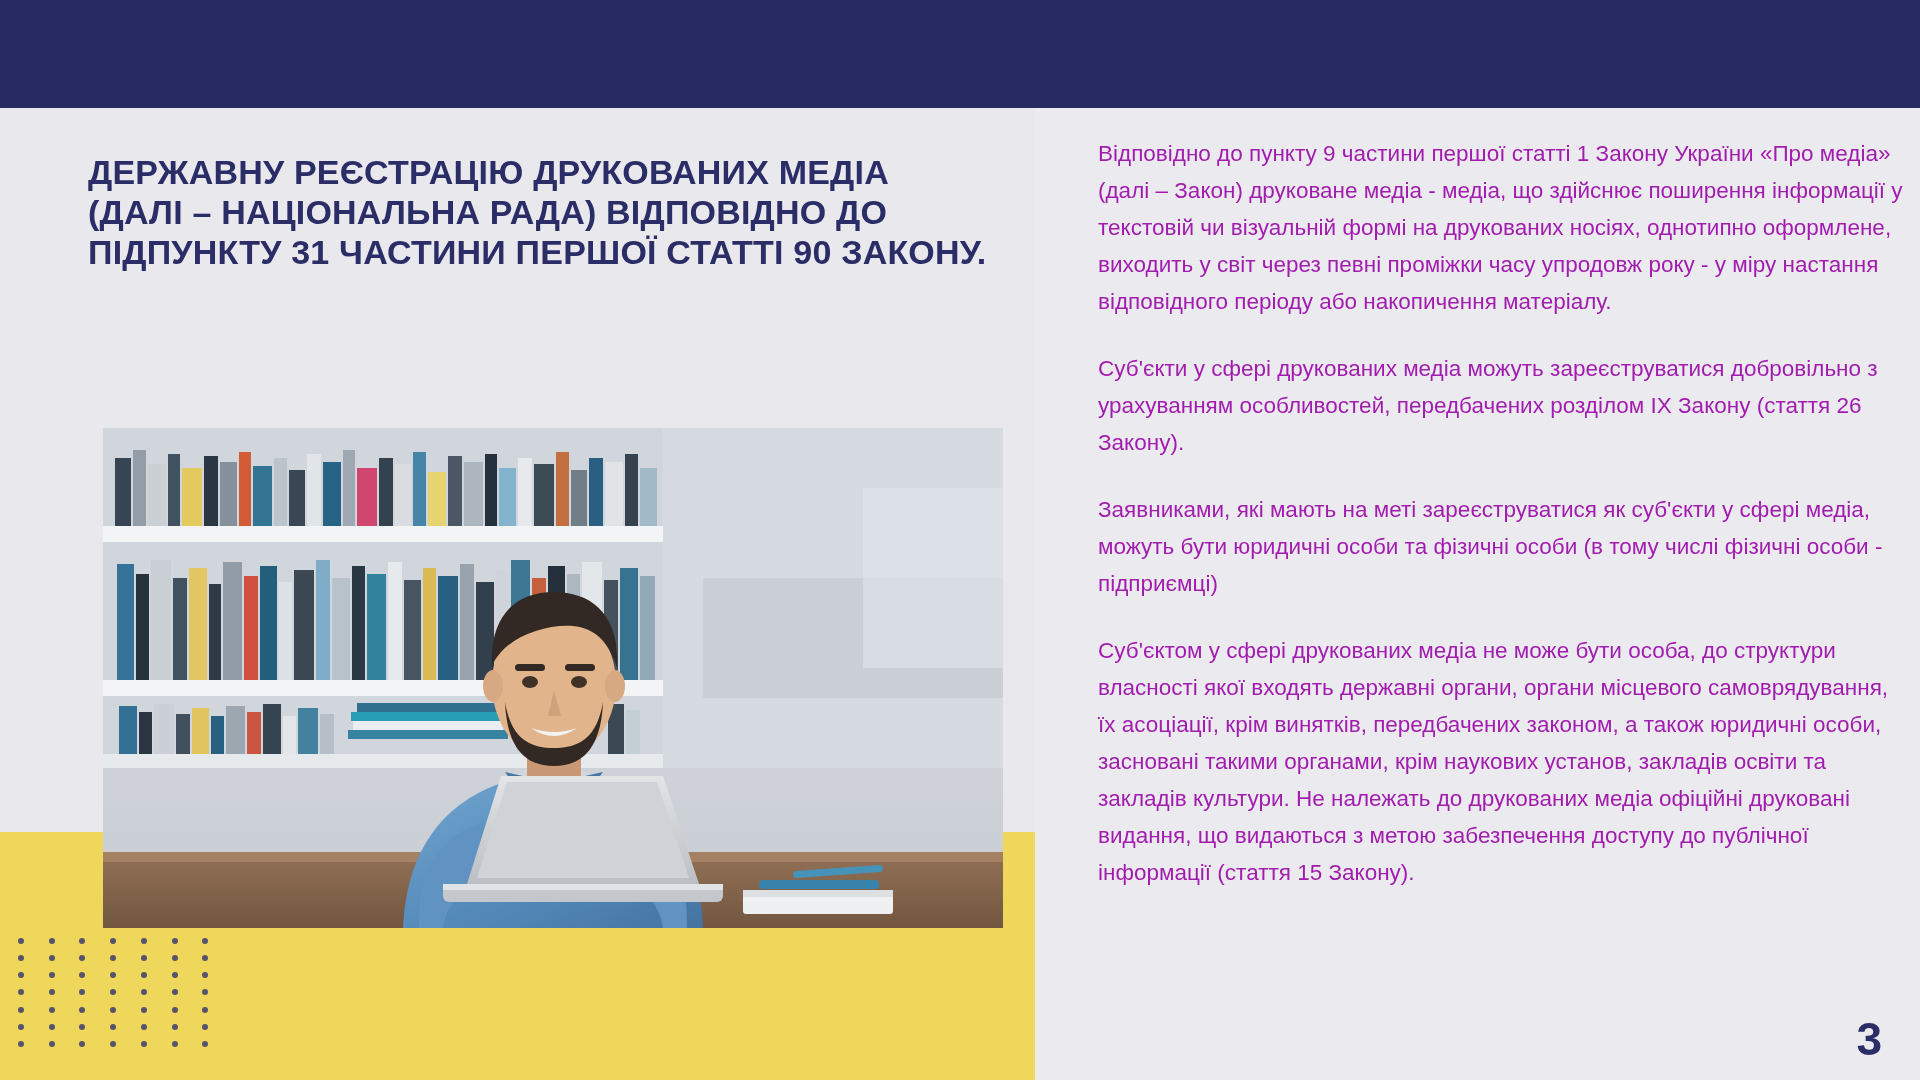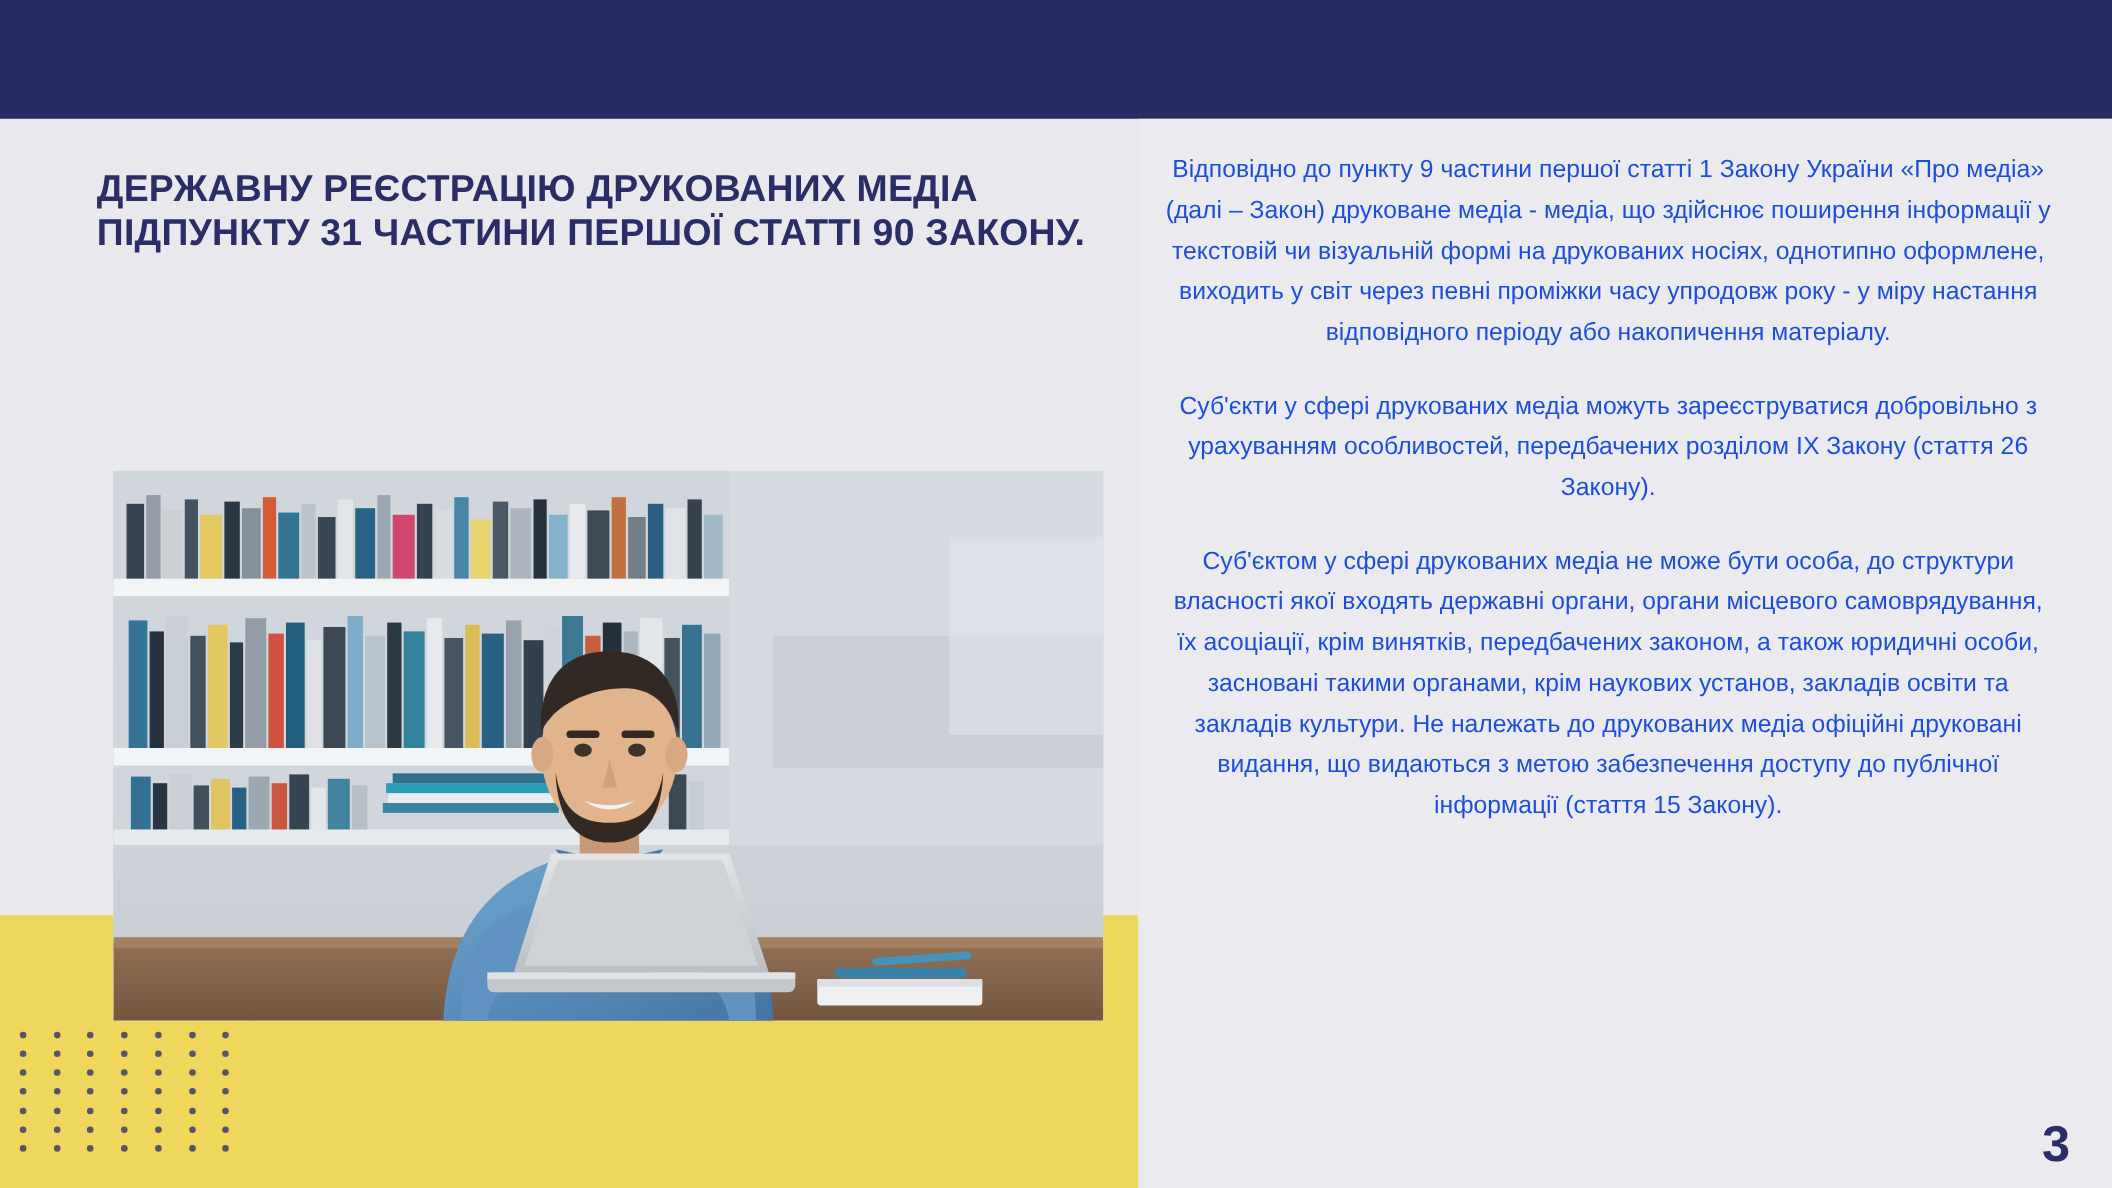--- a/index.html
+++ b/index.html
@@ -56,25 +56,24 @@
 
   
   .photo{
     position:absolute;left:103px;top:428px;width:900px;height:500px;
     overflow:hidden;background:#cfd6dc;
   }
   .photo svg{display:block;width:900px;height:500px;}
 
   
   .body-col{
-    position:absolute;left:1057px;top:135px;width:810px;
-    color:#1d4ed8;
+    position:absolute;left:1098px;top:135px;width:810px;
+    color:#a21caf;
     font-size:22.5px;
     line-height:37px;
-    text-align:center;
   }
   .body-col p{margin:0 0 30px 0;}
   .body-col p:last-child{margin-bottom:0;}
 
   
   .page-num{
     position:absolute;right:38px;bottom:18px;
     color:#2b2d66;font-weight:700;font-size:46px;line-height:1;
   }
 </style>
@@ -136,20 +135,21 @@
       <i></i>
       <i></i>
       <i></i>
       <i></i>
     </div>
 
   <div class="right-panel"></div>
 
   <div class="heading">
     <div>ДЕРЖАВНУ РЕЄСТРАЦІЮ ДРУКОВАНИХ МЕДІА</div>
+    <div>(ДАЛІ – НАЦІОНАЛЬНА РАДА) ВІДПОВІДНО ДО</div>
     <div>ПІДПУНКТУ 31 ЧАСТИНИ ПЕРШОЇ СТАТТІ 90 ЗАКОНУ.</div>
   </div>
 
   <div class="photo">
     <svg viewBox="0 0 900 500" xmlns="http://www.w3.org/2000/svg" aria-hidden="true">
       <defs>
         <linearGradient id="wall" x1="0" y1="0" x2="0" y2="1">
           <stop offset="0%" stop-color="#d9dde2"></stop>
           <stop offset="100%" stop-color="#c6ccd2"></stop>
         </linearGradient>
@@ -324,18 +324,19 @@
       <rect x="656" y="452" width="120" height="9" rx="4" fill="#2f7ea8"></rect>
       <rect x="690" y="440" width="90" height="7" rx="3.5" fill="#3f8fb8" transform="rotate(-4 735 443)"></rect>
 
       <rect width="900" height="500" fill="#ffffff" opacity="0.04"></rect>
     </svg>
   </div>
 
   <div class="body-col">
     <p>Відповідно до пункту 9 частини першої статті 1 Закону України «Про медіа» (далі – Закон) друковане медіа - медіа, що здійснює поширення інформації у текстовій чи візуальній формі на друкованих носіях, однотипно оформлене, виходить у світ через певні проміжки часу упродовж року - у міру настання відповідного періоду або накопичення матеріалу.</p>
     <p>Суб'єкти у сфері друкованих медіа можуть зареєструватися добровільно з урахуванням особливостей, передбачених розділом IX Закону (стаття 26 Закону).</p>
+    <p>Заявниками, які мають на меті зареєструватися як суб'єкти у сфері медіа, можуть бути юридичні особи та фізичні особи (в тому числі фізичні особи - підприємці)</p>
     <p>Суб'єктом у сфері друкованих медіа не може бути особа, до структури власності якої входять державні органи, органи місцевого самоврядування, їх асоціації, крім винятків, передбачених законом, а також юридичні особи, засновані такими органами, крім наукових установ, закладів освіти та закладів культури. Не належать до друкованих медіа офіційні друковані видання, що видаються з метою забезпечення доступу до публічної інформації (стаття 15 Закону).</p>
   </div>
 
   <div class="page-num">3</div>
 
 </div>
 
 </body></html>

